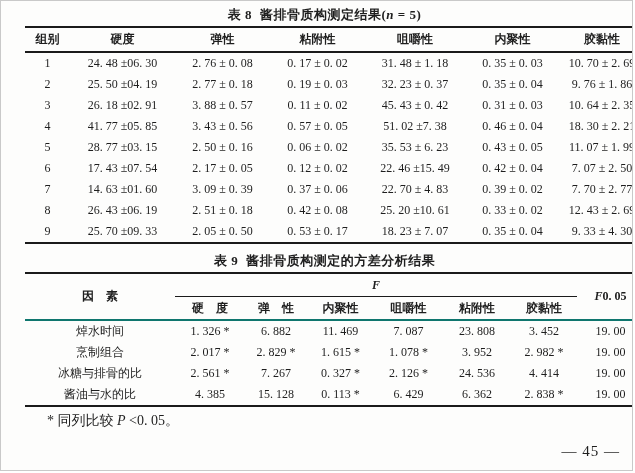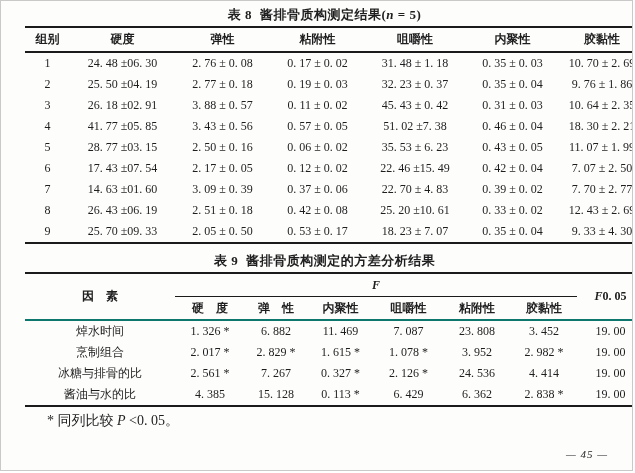--- a/index.html
+++ b/index.html
@@ -80,25 +80,24 @@
 
   .footnote{
     font-size:14px;
     height:18px;line-height:18px;
     margin:5px 0 8px 22px;
   }
   .footnote .ital{font-weight:normal;}
 
   .page-number{
     position:absolute;
-    right:24px;
+    right:12px;
     bottom:10px;
-    font-size:11px;
+    font-size:15px;
     letter-spacing:1px;
-    font-style:italic;
   }
 </style>
 </head>
 <body>
 
 <div class="page">
   <div class="content">
 
     <div class="tbl-title"><span class="sp">表 8</span><span>酱排骨质构测定结果(</span><span class="ital">n</span><span> = 5)</span></div>
 

